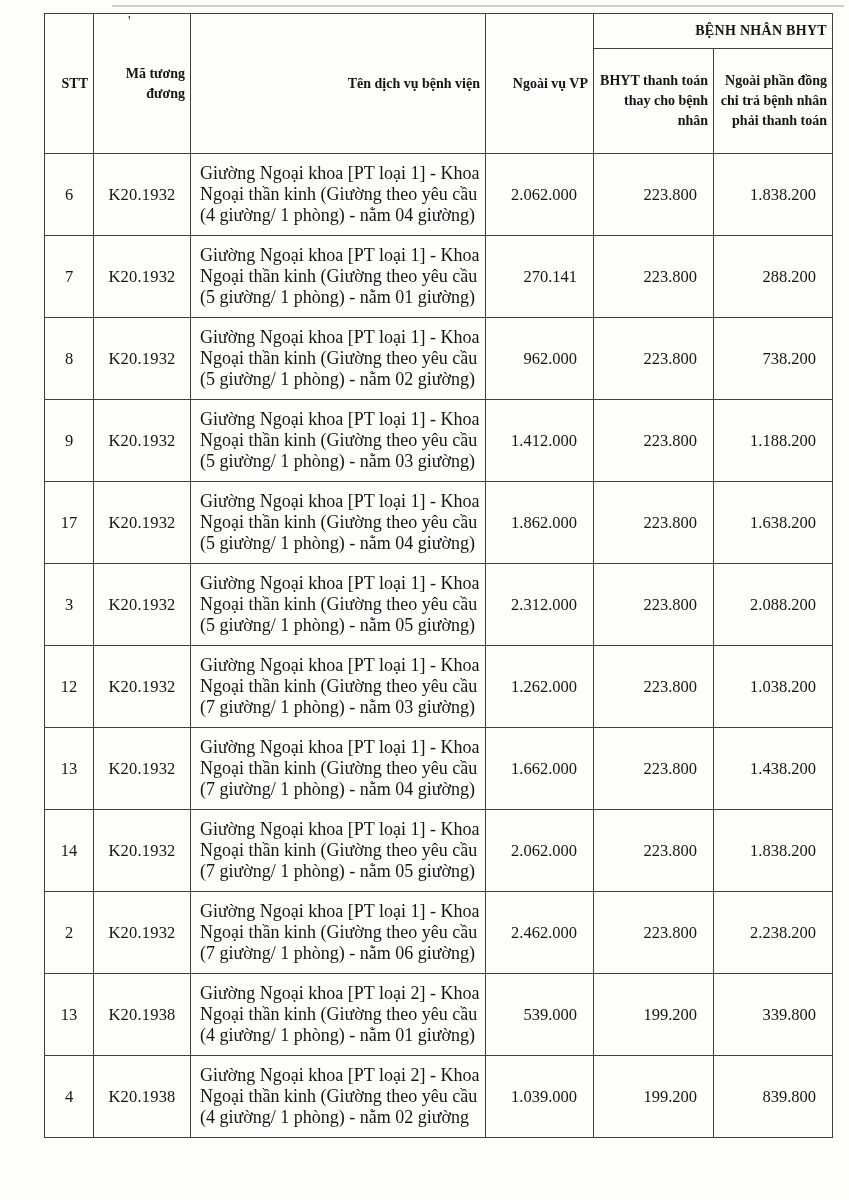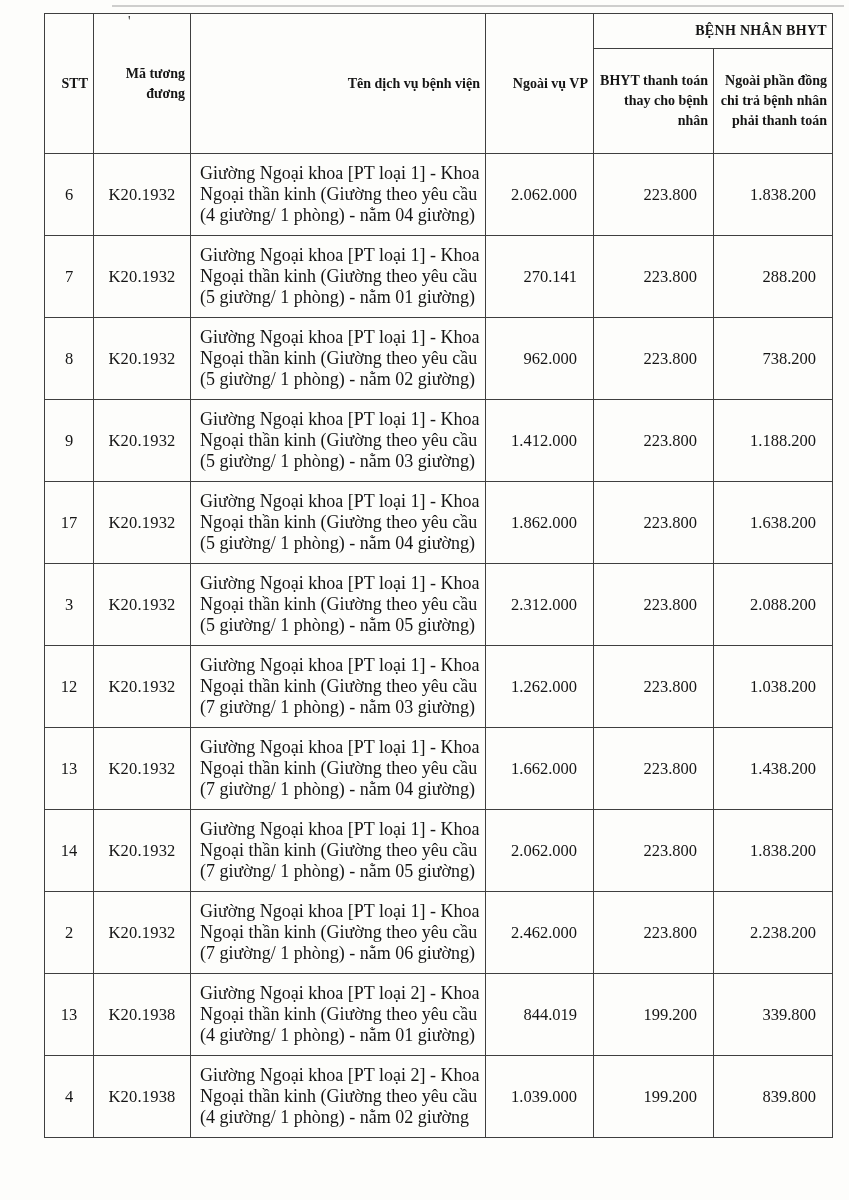--- a/index.html
+++ b/index.html
@@ -172,21 +172,21 @@
         <td class="c-code">K20.1932</td>
         <td class="c-name">Giường Ngoại khoa [PT loại 1] - Khoa<br>Ngoại thần kinh (Giường theo yêu cầu<br>(7 giường/ 1 phòng) - nằm 06 giường)</td>
         <td class="c-num">2.462.000</td>
         <td class="c-num">223.800</td>
         <td class="c-num">2.238.200</td>
       </tr>
       <tr>
         <td class="c-stt">13</td>
         <td class="c-code">K20.1938</td>
         <td class="c-name">Giường Ngoại khoa [PT loại 2] - Khoa<br>Ngoại thần kinh (Giường theo yêu cầu<br>(4 giường/ 1 phòng) - nằm 01 giường)</td>
-        <td class="c-num">844.019</td>
+        <td class="c-num">539.000</td>
         <td class="c-num">199.200</td>
         <td class="c-num">339.800</td>
       </tr>
       <tr>
         <td class="c-stt">4</td>
         <td class="c-code">K20.1938</td>
         <td class="c-name">Giường Ngoại khoa [PT loại 2] - Khoa<br>Ngoại thần kinh (Giường theo yêu cầu<br>(4 giường/ 1 phòng) - nằm 02 giường</td>
         <td class="c-num">1.039.000</td>
         <td class="c-num">199.200</td>
         <td class="c-num">839.800</td>

